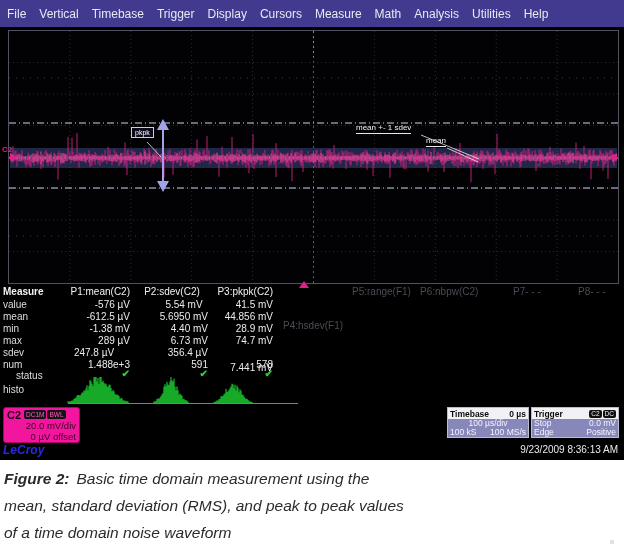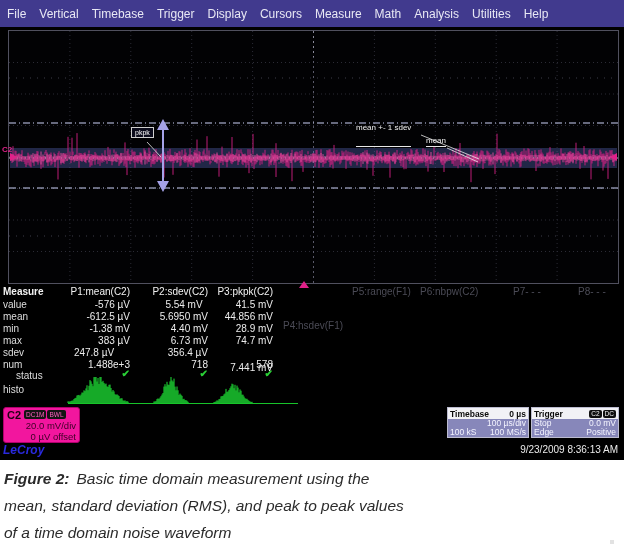--- a/index.html
+++ b/index.html
@@ -10,21 +10,21 @@
            display:flex;align-items:center;gap:13px;padding-left:7px;box-sizing:border-box;}
   .menu-item{color:#e8e8f4;font-size:12px;white-space:nowrap;cursor:default;}
   
   .grid-frame{position:absolute;left:8px;top:30px;width:609px;height:252px;
               border:1px solid #50505e;background:#020204;}
   .grid-frame svg{position:absolute;left:0;top:0;}
   
   .ann{position:absolute;color:#f0f0f0;line-height:1;}
   .pkpk-label{left:131px;top:127px;font-size:7px;padding:1px 3px;border:1px solid #cfcfcf;
               background:rgba(15,15,35,.75);color:#fff;}
-  .mean-sdev{left:356px;top:124px;font-size:8px;border-bottom:1px solid #e8e8e8;padding-bottom:14px;}
+  .mean-sdev{left:356px;top:124px;font-size:8px;border-bottom:1px solid #e8e8e8;padding-bottom:1px;}
   .mean-lbl{left:426px;top:137px;font-size:8px;border-bottom:1px solid #e8e8e8;padding-bottom:1px;}
   .c2-marker{left:2px;top:146px;font-size:8px;font-weight:bold;color:#e0218a;}
   .trig-tri{position:absolute;left:299px;top:281px;width:0;height:0;
             border-left:5px solid transparent;border-right:5px solid transparent;
             border-bottom:7px solid #e0218a;}
   
   .cell{position:absolute;font-size:10px;color:#ececec;white-space:nowrap;}
   .cell.lab{color:#dedede;}
   .cell.hdr{color:#f2f2f2;}
   .cell.bold{font-weight:bold;}
@@ -45,21 +45,21 @@
           font-style:italic;color:#2a2ae0;}
   
   .info-box{position:absolute;top:407px;height:31px;border:1px solid #bcbcd0;
             box-sizing:border-box;font-size:8.5px;}
   .tb-box{left:447px;width:82px;}
   .trg-box{left:531px;width:88px;}
   .info-head{background:#f2f2f6;color:#0c0c0c;display:flex;justify-content:space-between;
              align-items:center;height:11px;padding:0 2px;font-weight:bold;}
   .info-body{background:#8787ba;color:#f4f4ff;height:18px;padding:0 2px;}
   .ib-row{display:flex;justify-content:space-between;line-height:9px;}
-  .ib-row.right{justify-content:flex-end;}
+  .ib-row.right{justify-content:center;}
   .tbadge{background:#101010;color:#f0f0f0;font-size:6.5px;border-radius:2px;
           padding:0 2px;line-height:8px;font-weight:normal;}
   .head-badges{display:flex;gap:1px;}
   .datetime{position:absolute;left:440px;top:444px;width:178px;text-align:right;
             font-size:10px;color:#eaeaea;}
   
   .caption{position:absolute;left:0;top:460px;width:624px;height:87px;background:#ffffff;
            color:#2b2b2b;font-style:italic;font-size:15.5px;line-height:27px;
            padding:5px 0 0 4px;box-sizing:border-box;}
   .cap-label{font-weight:bold;margin-right:7px;margin-top:12px;}
@@ -124,50 +124,50 @@
 
   <div class="ann pkpk-label">pkpk</div>
   <div class="ann mean-sdev">mean +- 1 sdev</div>
   <div class="ann mean-lbl">mean</div>
   <div class="ann c2-marker">C2</div>
   <div class="trig-tri"></div>
 
   <div id="measure-table">
       <div class="cell bold hdr" style="left: 3px; top: 286px;">Measure</div>
       <div class="cell hdr" style="left: 58px; top: 286px; width: 72px; text-align: right;">P1:mean(C2)</div>
-      <div class="cell hdr" style="left: 136px; top: 286px; width: 72px; text-align: right;">P2:sdev(C2)</div>
+      <div class="cell hdr" style="left: 136px; top: 286px; width: 72px; text-align: center;">P2:sdev(C2)</div>
       <div class="cell hdr" style="left: 203px; top: 286px; width: 70px; text-align: right;">P3:pkpk(C2)</div>
       <div class="cell ghost" style="left: 283px; top: 286px; margin-top: 34px;">P4:hsdev(F1)</div>
       <div class="cell ghost" style="left: 352px; top: 286px;">P5:range(F1)</div>
       <div class="cell ghost" style="left: 420px; top: 286px;">P6:nbpw(C2)</div>
       <div class="cell ghost" style="left: 513px; top: 286px;">P7- - -</div>
       <div class="cell ghost" style="left: 578px; top: 286px;">P8- - -</div>
       <div class="cell lab" style="left: 3px; top: 299px;">value</div>
       <div class="cell num" style="left: 58px; top: 299px; width: 72px; text-align: right;">-576 µV</div>
       <div class="cell num" style="left: 148px; top: 299px; width: 72px; text-align: center;">5.54 mV</div>
       <div class="cell num" style="left: 203px; top: 299px; width: 70px; text-align: right;">41.5 mV</div>
       <div class="cell lab" style="left: 3px; top: 311px;">mean</div>
       <div class="cell num" style="left: 58px; top: 311px; width: 72px; text-align: right;">-612.5 µV</div>
       <div class="cell num" style="left: 136px; top: 311px; width: 72px; text-align: right;">5.6950 mV</div>
       <div class="cell num" style="left: 203px; top: 311px; width: 70px; text-align: right;">44.856 mV</div>
       <div class="cell lab" style="left: 3px; top: 323px;">min</div>
       <div class="cell num" style="left: 58px; top: 323px; width: 72px; text-align: right;">-1.38 mV</div>
       <div class="cell num" style="left: 136px; top: 323px; width: 72px; ">4.40 mV</div>
       <div class="cell num" style="left: 203px; top: 323px; width: 70px; text-align: right;">28.9 mV</div>
       <div class="cell lab" style="left: 3px; top: 335px;">max</div>
-      <div class="cell num" style="left: 58px; top: 335px; width: 72px; text-align: right;">383 µV</div>
+      <div class="cell num" style="left: 58px; top: 335px; width: 72px; text-align: right;">289 µV</div>
       <div class="cell num" style="left: 136px; top: 335px; width: 72px; text-align: right;">6.73 mV</div>
       <div class="cell num" style="left: 203px; top: 335px; width: 70px; text-align: right;">74.7 mV</div>
       <div class="cell lab" style="left: 3px; top: 347px;">sdev</div>
       <div class="cell num" style="left: 58px; top: 347px; width: 72px; text-align: center;">247.8 µV</div>
       <div class="cell num" style="left: 136px; top: 347px; width: 72px; text-align: right;">356.4 µV</div>
       <div class="cell num" style="left: 203px; top: 347px; width: 70px; text-align: right; margin-top: 15px;">7.441 mV</div>
       <div class="cell lab" style="left: 3px; top: 359px;">num</div>
       <div class="cell num" style="left: 58px; top: 359px; width: 72px; text-align: right;">1.488e+3</div>
-      <div class="cell num" style="left: 136px; top: 359px; width: 72px; text-align: right;">718</div>
+      <div class="cell num" style="left: 136px; top: 359px; width: 72px; text-align: right;">591</div>
       <div class="cell num" style="left: 203px; top: 359px; width: 70px; text-align: right;">578</div>
       <div class="cell lab" style="left: 16px; top: 370px;">status</div>
       <div class="cell check num" style="left: 58px; top: 368px; width: 72px; text-align: right;">✔</div>
       <div class="cell check num" style="left: 136px; top: 368px; width: 72px; text-align: right;">✔</div>
       <div class="cell check num" style="left: 203px; top: 368px; width: 70px; text-align: right;">✔</div>
       <div class="cell lab" style="left: 3px; top: 384px;">histo</div>
     </div>
 
   <svg class="histo-svg" id="histsvg" width="252" height="28" viewBox="0 0 252 28">
       <line x1="8" y1="26.5" x2="238" y2="26.5" stroke="#17c42a" stroke-width="1"></line>

